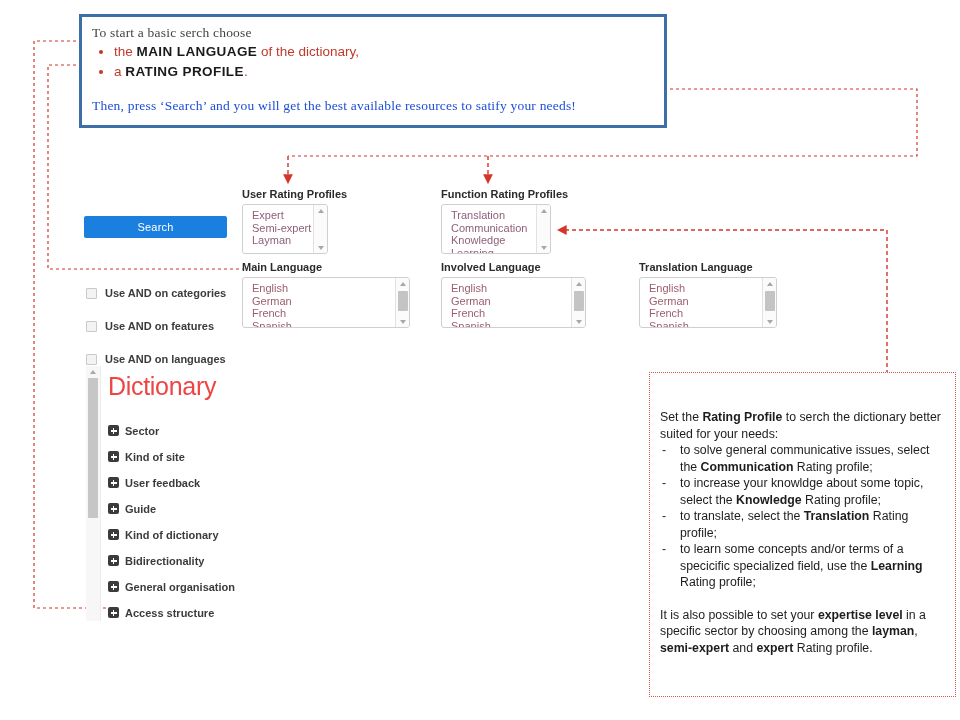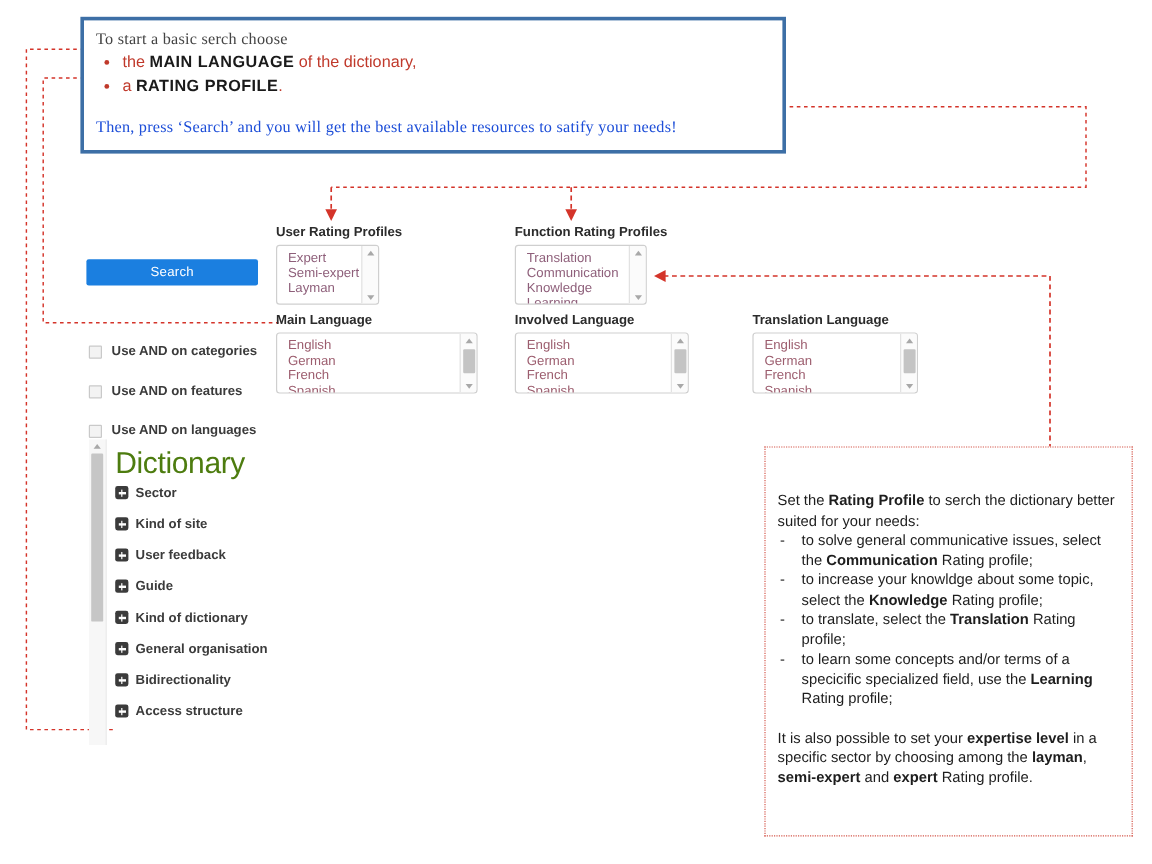--- a/index.html
+++ b/index.html
@@ -3,21 +3,21 @@
 <meta charset="utf-8">
 <style>
   html,body{margin:0;padding:0;}
   body{
     width:960px;height:720px;
     background:#ffffff;
     font-family:"Liberation Sans",sans-serif;
     overflow:hidden;
     position:relative;
   }
-  #stage{position:absolute;left:0;top:0;width:788px;height:720px;}
+  #stage{position:absolute;left:12px;top:0;width:788px;height:720px;}
 
   
   #connectors{position:absolute;left:0;top:0;width:960px;height:720px;pointer-events:none;}
 
   
   .instr-box{
     position:absolute;left:67px;top:14px;width:588px;height:114px;
     border:3px solid #3d6fa6;background:#ffffff;box-sizing:border-box;
     padding:7px 10px 0 10px;
   }
@@ -92,22 +92,22 @@
   
   .dict-panel{position:absolute;left:74px;top:366px;width:210px;height:255px;overflow:hidden;}
   .dict-scroll{
     position:absolute;left:0;top:0;width:14px;height:255px;
     background:#f7f7f7;border-right:1px solid #ececec;
   }
   .dict-scroll .sthumb{left:2px;width:10px;top:12px;height:140px;background:#c6c6c6;}
   .dict-scroll .sbtn{left:0;width:14px;}
   .dict-body{position:absolute;left:22px;top:0;width:190px;}
   .dict-title{
-    font-size:25px;color:#4d7c0f;font-weight:normal;
-    margin:6px 0 4px 0;letter-spacing:-.3px;
+    font-size:25px;color:#ef4444;font-weight:normal;
+    margin:6px 0 24px 0;letter-spacing:-.3px;
   }
   .tree-item{display:flex;align-items:flex-start;height:15px;margin-bottom:11px;}
   .plus-ico{
     width:11px;height:11px;background:#3b3b3b;border-radius:2px;
     position:relative;margin-right:6px;flex:0 0 auto;
   }
   .plus-ico:before,.plus-ico:after{
     content:"";position:absolute;background:#ffffff;
   }
   .plus-ico:before{left:2.5px;top:5px;width:6px;height:1.6px;}
@@ -312,25 +312,25 @@
       <div class="tree-item">
         <span class="plus-ico"></span>
         <span class="tree-label">Guide</span>
       </div>
       <div class="tree-item">
         <span class="plus-ico"></span>
         <span class="tree-label">Kind of dictionary</span>
       </div>
       <div class="tree-item">
         <span class="plus-ico"></span>
+        <span class="tree-label">Bidirectionality</span>
+      </div>
+      <div class="tree-item">
+        <span class="plus-ico"></span>
         <span class="tree-label">General organisation</span>
-      </div>
-      <div class="tree-item">
-        <span class="plus-ico"></span>
-        <span class="tree-label">Bidirectionality</span>
       </div>
       <div class="tree-item">
         <span class="plus-ico"></span>
         <span class="tree-label">Access structure</span>
       </div>
 
     </div>
   </div>
 
   <div class="callout">

